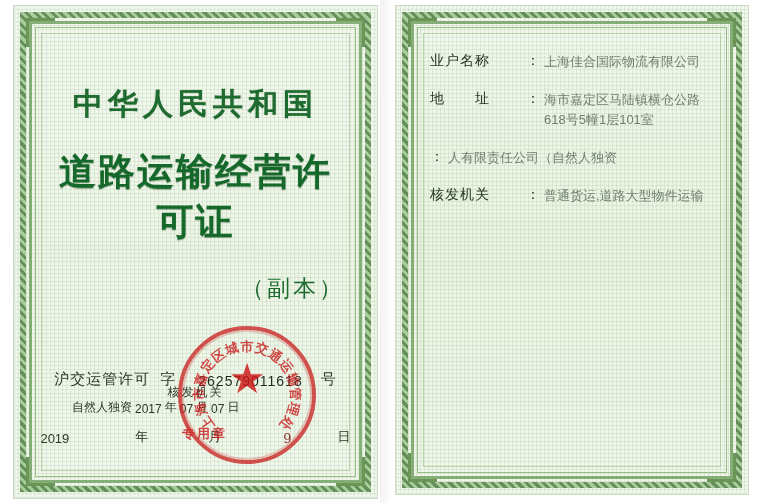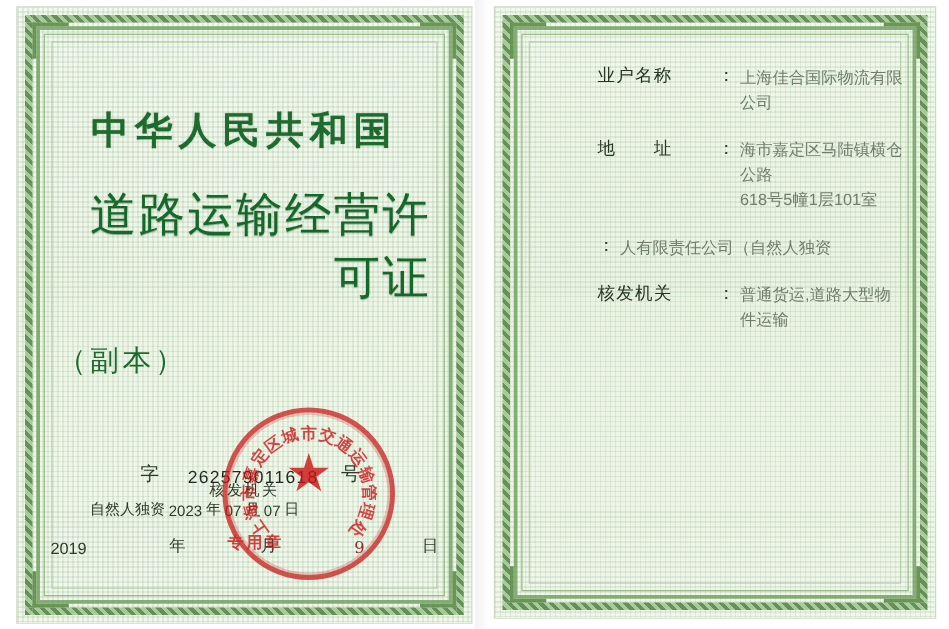--- a/index.html
+++ b/index.html
@@ -96,36 +96,37 @@
     text-align: center;
     margin-top: 48px;
     font-family: "DejaVu Serif", serif;
     font-weight: bold;
     font-size: 30px;
     letter-spacing: 5px;
     color: #1d6b2f;
     text-shadow: 0 0 1px rgba(20,80,30,.5);
   }
   .title-main {
-    text-align: right;
+    text-align: center;
     margin-top: 22px;
     font-family: "DejaVu Serif", serif;
-    font-weight: normal;
+    font-weight: bold;
     font-size: 37px;
     letter-spacing: 2px;
     color: #14682a;
     text-shadow: 0 1px 1px rgba(10,60,20,.45);
   }
   .title-sub {
-    text-align: left;
+    text-align: right;
     margin-top: 26px;
     font-family: "DejaVu Serif", serif;
     font-size: 23px;
     letter-spacing: 3px;
     color: #1d6b2f;
+    margin-left: 28px;
   }
 
   .lic-line {
     margin-top: 66px;
     display: flex;
     align-items: flex-end;
     justify-content: center;
     font-family: "DejaVu Serif", serif;
     font-size: 15px;
     color: #2a3b28;
@@ -243,21 +244,20 @@
     left: 34px;
     top: 46px;
     right: 26px;
   }
   .field-row {
     display: flex;
     align-items: flex-start;
     margin-bottom: 18px;
     font-family: "DejaVu Serif", serif;
     color: #2a3b28;
-    margin-left: 48px;
   }
   .field-label {
     width: 96px;
     flex: 0 0 96px;
     font-size: 14px;
     letter-spacing: 1px;
     text-align: justify;
     color: #243521;
     white-space: nowrap;
   }
@@ -301,28 +301,29 @@
 
     <div class="content">
 
       <div class="title-nation">中华人民共和国</div>
 
       <div class="title-main">道路运输经营许可证</div>
 
       <div class="title-sub">（副本）</div>
 
       <div class="lic-line">
+        <span class="lbl">沪交运管许可</span>
         <span class="zi">字</span>
         <span class="num">262579011618</span>
         <span class="hao">号</span>
       </div>
 
       <div class="valid-line">
         <span>自然人独资</span>
-        <span class="v">2023</span>
+        <span class="v">2017</span>
         <span>年</span>
         <span class="v">07</span>
         <span>月</span>
         <span class="v">07</span>
         <span>日</span>
       </div>
 
       <div class="issuer-label">核发机关</div>
 
       <div class="date-line">

